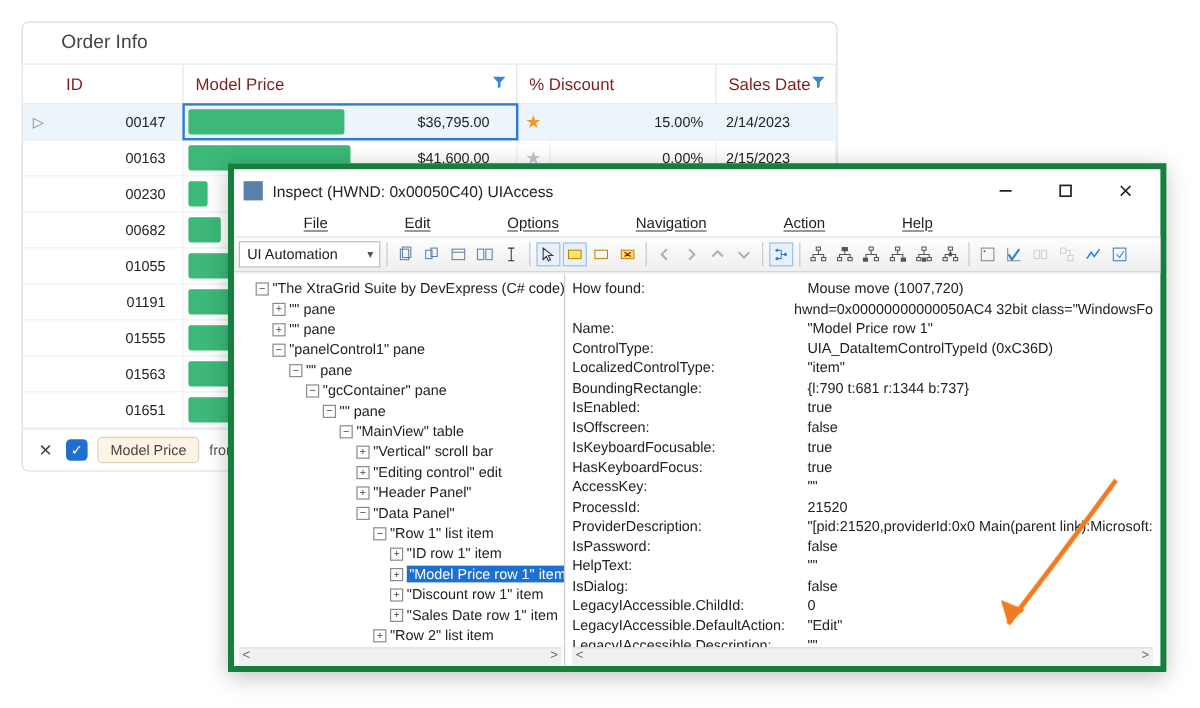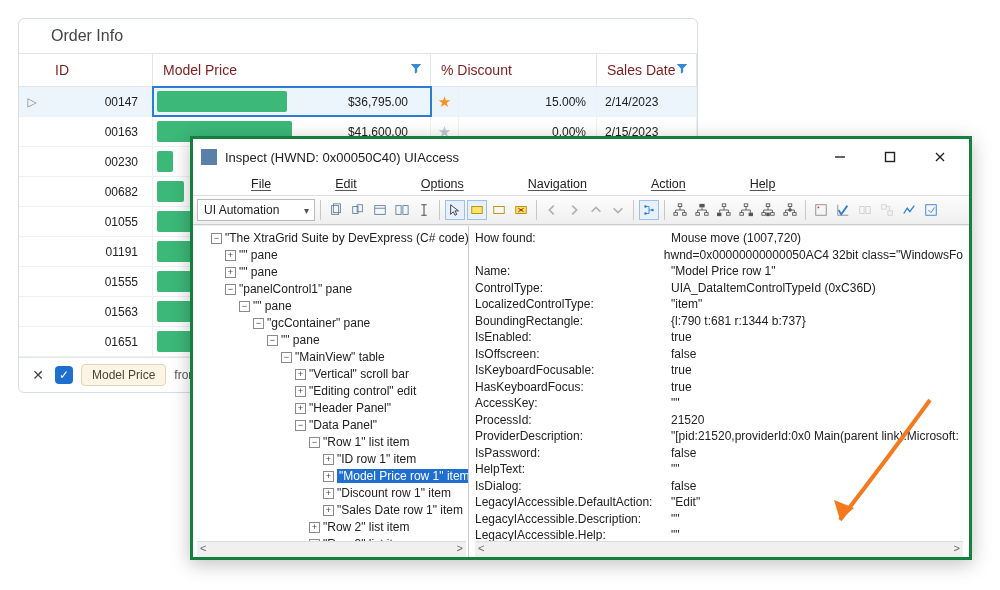--- a/index.html
+++ b/index.html
@@ -119,21 +119,21 @@
     color: #4a4637;
   }
   .fb-text { color: #555; }
 
   
   .inspect {
     position: absolute;
     left: 190px; top: 136px;
     width: 782px; height: 424px;
     background: #fff;
-    border: 3px solid #15803d;
+    border: 5px solid #15803d;
     box-shadow: 0 4px 18px rgba(0,0,0,.25);
     display: flex;
     flex-direction: column;
   }
   .ins-title {
     display: flex;
     align-items: center;
     padding: 6px 8px;
     gap: 8px;
   }
@@ -694,20 +694,24 @@
         </div>
         <div class="prow">
           <div class="pkey">HelpText:</div>
           <div class="pval">""</div>
         </div>
         <div class="prow">
           <div class="pkey">IsDialog:</div>
           <div class="pval">false</div>
         </div>
         <div class="prow">
+          <div class="pkey">LegacyIAccessible.ChildId:</div>
+          <div class="pval">0</div>
+        </div>
+        <div class="prow">
           <div class="pkey">LegacyIAccessible.DefaultAction:</div>
           <div class="pval">"Edit"</div>
         </div>
         <div class="prow">
           <div class="pkey">LegacyIAccessible.Description:</div>
           <div class="pval">""</div>
         </div>
         <div class="prow">
           <div class="pkey">LegacyIAccessible.Help:</div>
           <div class="pval">""</div>

